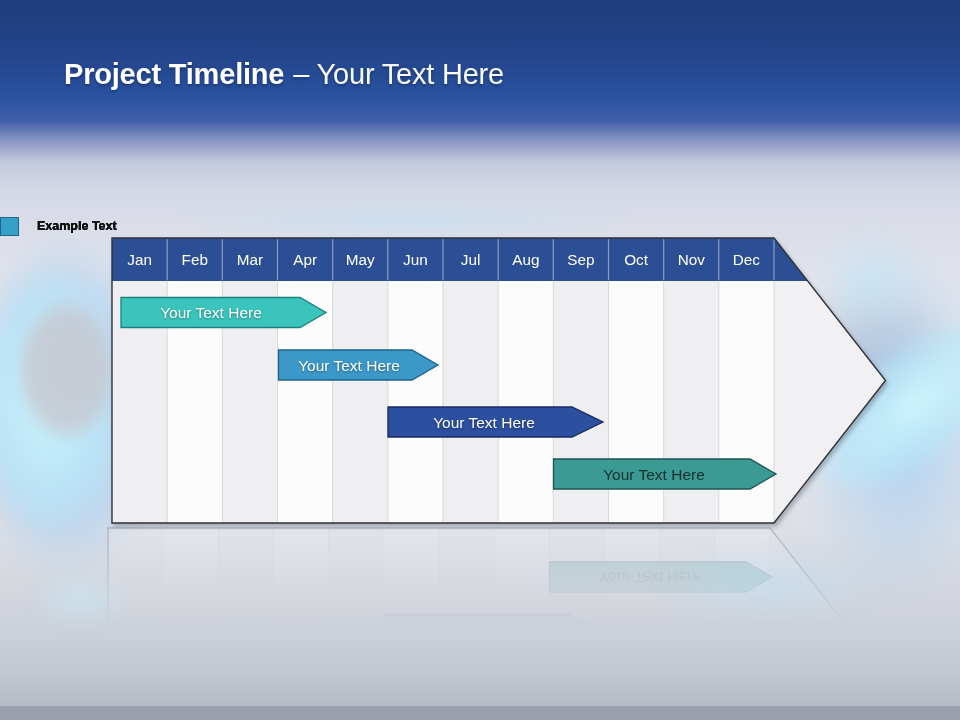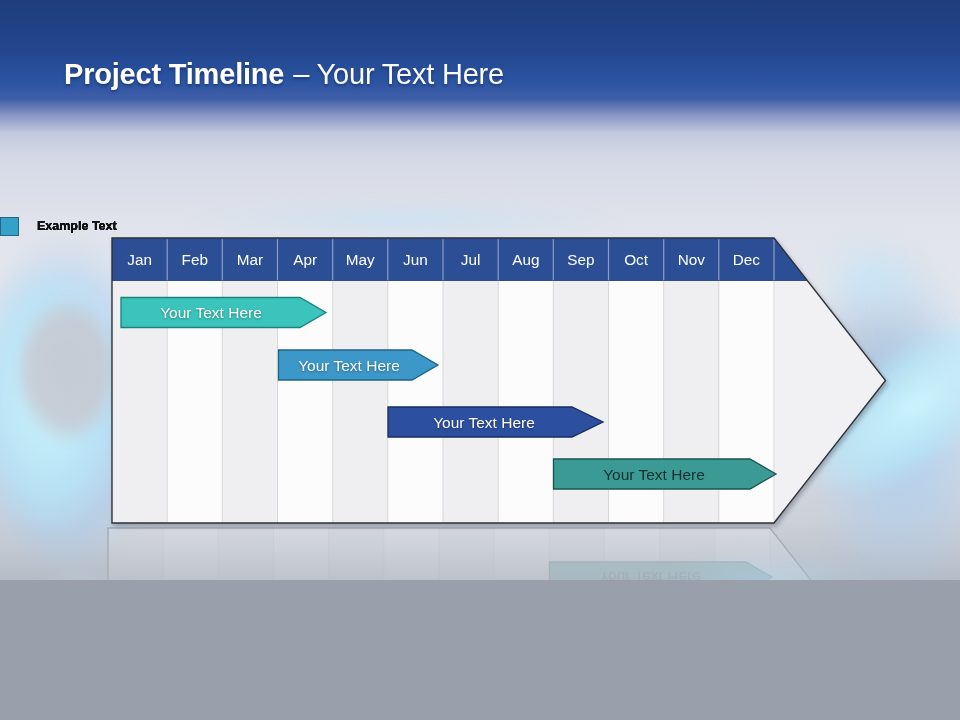--- a/index.html
+++ b/index.html
@@ -1,17 +1,17 @@
 <!DOCTYPE html>
 <html><head>
 <meta charset="utf-8">
 <style>
   html,body{margin:0;padding:0;background:#9aa0ab;}
   .stage{
-    position:relative;width:960px;height:580px;overflow:hidden;
+    position:relative;width:960px;height:706px;overflow:hidden;
     font-family:"Liberation Sans", sans-serif;
     background:linear-gradient(180deg,
       #1f3d7c 0%, #23458c 8%, #2a53a1 14%, #3f5ea8 17%,
       #8b97c4 20%, #c3cade 23%, #d5d9e6 27%, #e0e3eb 38%,
       #e6e8ee 55%, #dcdfe6 75%, #ccd0d8 90%, #c2c7d0 95%, #b6bcc6 100%);
   }
   .fl{position:absolute;pointer-events:none;border-radius:50%;}
   .fl-left-outer{left:-70px;top:185px;width:270px;height:440px;filter:blur(6px);
     background:radial-gradient(closest-side, rgba(160,205,245,.75), rgba(160,205,245,.45) 55%, rgba(160,205,245,0) 78%);}
   .fl-left-bright{left:-55px;top:215px;width:210px;height:370px;filter:blur(5px);

